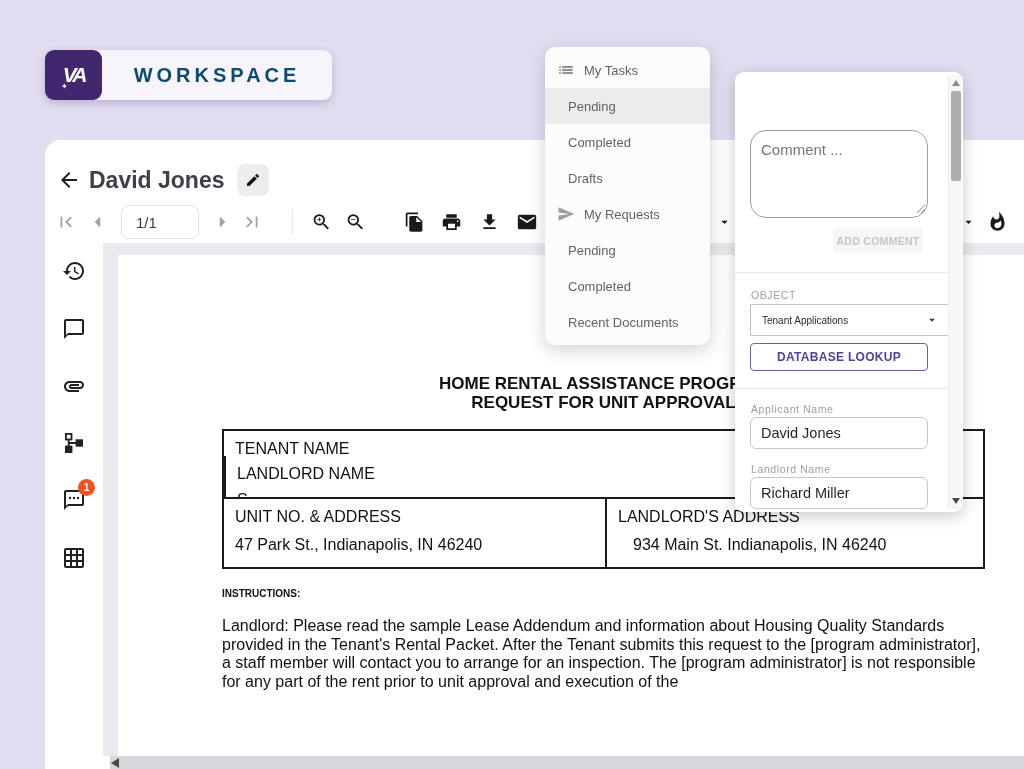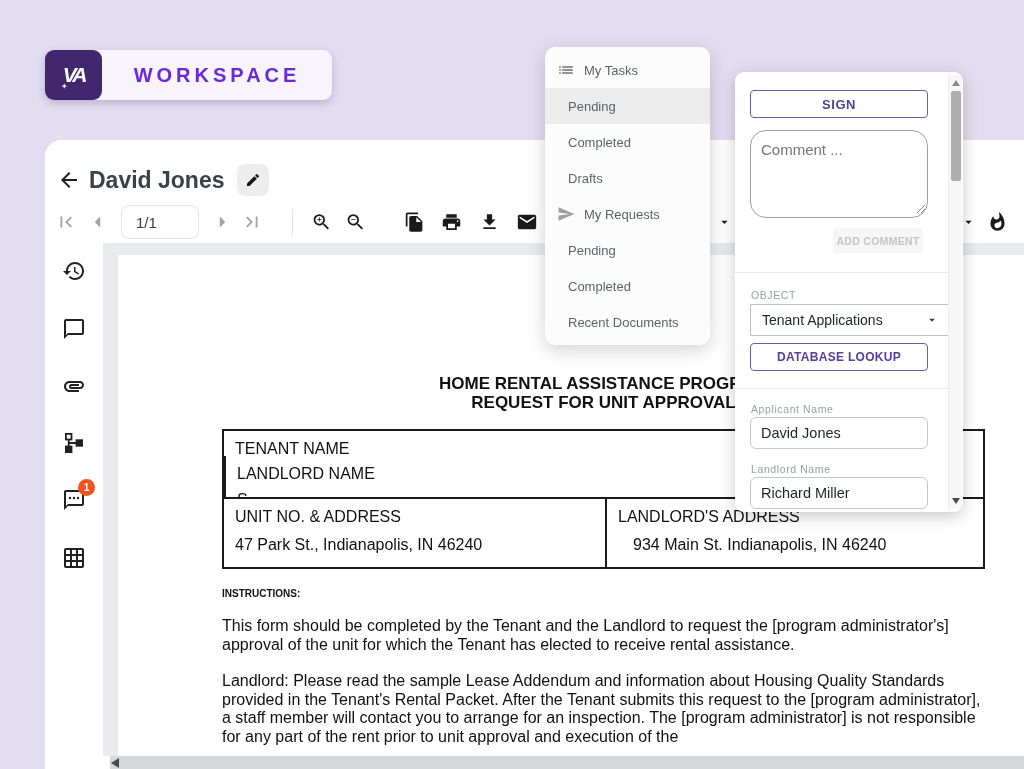--- a/index.html
+++ b/index.html
@@ -14,21 +14,21 @@
 
   
   .logo-card { position:absolute; left:45px; top:50px; width:287px; height:50px;
     background:#f7f5fb; border-radius:9px; box-shadow:0 3px 8px rgba(40,20,90,.22);
     display:flex; z-index:3; }
   .logo-mark { width:57px; height:50px; background:#41286e; border-radius:9px;
     display:flex; align-items:center; justify-content:center; position:relative; }
   .logo-mono { color:#fff; font-weight:bold; font-style:italic; font-size:21px; letter-spacing:-3px; }
   .logo-star { position:absolute; left:16px; bottom:9px; color:#fff; font-size:8px; }
   .logo-text { flex:1; display:flex; align-items:center; justify-content:center;
-    color:#6d28d9; font-weight:bold; font-size:20px; letter-spacing:4px; }
+    color:#0c4a6e; font-weight:bold; font-size:20px; letter-spacing:4px; }
 
   
   .main-card { position:absolute; left:45px; top:140px; right:0; bottom:0;
     background:#fff; border-top-left-radius:16px; z-index:1; }
 
   .doc-header { position:absolute; top:22px; left:10px; height:36px;
     display:flex; align-items:center; }
   .back-btn { width:28px; height:28px; display:flex; align-items:center; justify-content:center;
     color:#1f1f1f; cursor:pointer; }
   .doc-title { margin-left:6px; font-size:23px; font-weight:bold; color:#3c4148; }
@@ -106,21 +106,21 @@
     font-family:"Liberation Sans", sans-serif; outline:none; }
   .comment-area::placeholder { color:#757575; }
   .resize-grip { left:181px; top:132px; width:10px; height:10px; pointer-events:none; }
   .add-comment { left:98px; top:156px; width:90px; height:25px; background:#f6f6f6;
     border:none; border-radius:4px; color:#c5c5c5; font-size:10.5px; font-weight:bold;
     letter-spacing:.3px; font-family:"Liberation Sans", sans-serif; }
   .sp-divider { left:0; right:14px; height:1px; background:#e9e9e9; }
   .sp-label { left:16px; font-size:10.5px; color:#9aa0a6; letter-spacing:.6px; }
   .object-select { left:15px; top:232px; width:200px; height:32px; border:1px solid #bdbfc4;
     border-radius:1px; display:flex; align-items:center; padding-left:11px;
-    font-size:14px; color:#1f2328; cursor:pointer; }
+    font-size:10px; color:#1f2328; cursor:pointer; }
   .object-caret { position:absolute; right:10px; color:#3c3c3c; }
   .lookup-btn { left:15px; top:271px; width:178px; height:28px; font-size:12px; letter-spacing:.3px; }
   .sp-input { border:1px solid #c4c7cc; border-radius:6px; padding-left:10px;
     font-size:14.5px; color:#1f2328; width:178px; height:32px; left:15px;
     font-family:"Liberation Sans", sans-serif; outline:none; }
   .sp-scroll { position:absolute; right:1px; top:3px; bottom:3px; width:14px;
     background:#f7f7f7; border-left:1px solid #ececec; cursor:pointer; }
   .sp-thumb { position:absolute; left:2px; top:16px; width:10px; height:90px;
     background:#aeaeae; border-radius:2px; }
   .tri-up { position:absolute; left:3px; top:5px; width:0; height:0;
@@ -298,21 +298,20 @@
               <div class="lbl">UNIT NO. &amp; ADDRESS</div>
               <div class="val">47 Park St., Indianapolis, IN 46240</div>
             </div>
             <div class="tcell" style="width:380px">
               <div class="lbl">LANDLORD'S ADDRESS</div>
               <div class="val indent">934 Main St. Indianapolis, IN 46240</div>
             </div>
           </div>
 
           <div class="instructions">INSTRUCTIONS:</div>
-          <div class="para">This form should be completed by the Tenant and the Landlord to request the [program administrator's] approval of the unit for which the Tenant has elected to receive rental assistance.</div>
           <div class="para">Landlord: Please read the sample Lease Addendum and information about Housing Quality Standards provided in the Tenant's Rental Packet. After the Tenant submits this request to the [program administrator], a staff member will contact you to arrange for an inspection. The [program administrator] is not responsible for any part of the rent prior to unit approval and execution of the</div>
         </div>
       </div>
     </div>
   </div>
 
   <div class="hscroll">
     <div class="hscroll-corner"></div>
   </div>
 </div>
@@ -344,21 +343,20 @@
   </div>
   <div class="menu-row item">
     <span>Completed</span>
   </div>
   <div class="menu-row item">
     <span>Recent Documents</span>
   </div>
 </div>
 
 <div class="side-panel">
-  <button class="sp-abs btn-outline sign-btn">SIGN</button>
 
   <textarea class="sp-abs comment-area" placeholder="Comment ..." style=""></textarea>
   <svg class="sp-abs resize-grip" viewBox="0 0 10 10">
       <path d="M1 9L9 1M5 9L9 5" stroke="#8a8a8a" stroke-width="1"></path>
     </svg>
 
   <button class="sp-abs add-comment" disabled="">ADD COMMENT</button>
 
   <div class="sp-abs sp-divider" style="top:200px"></div>
 

